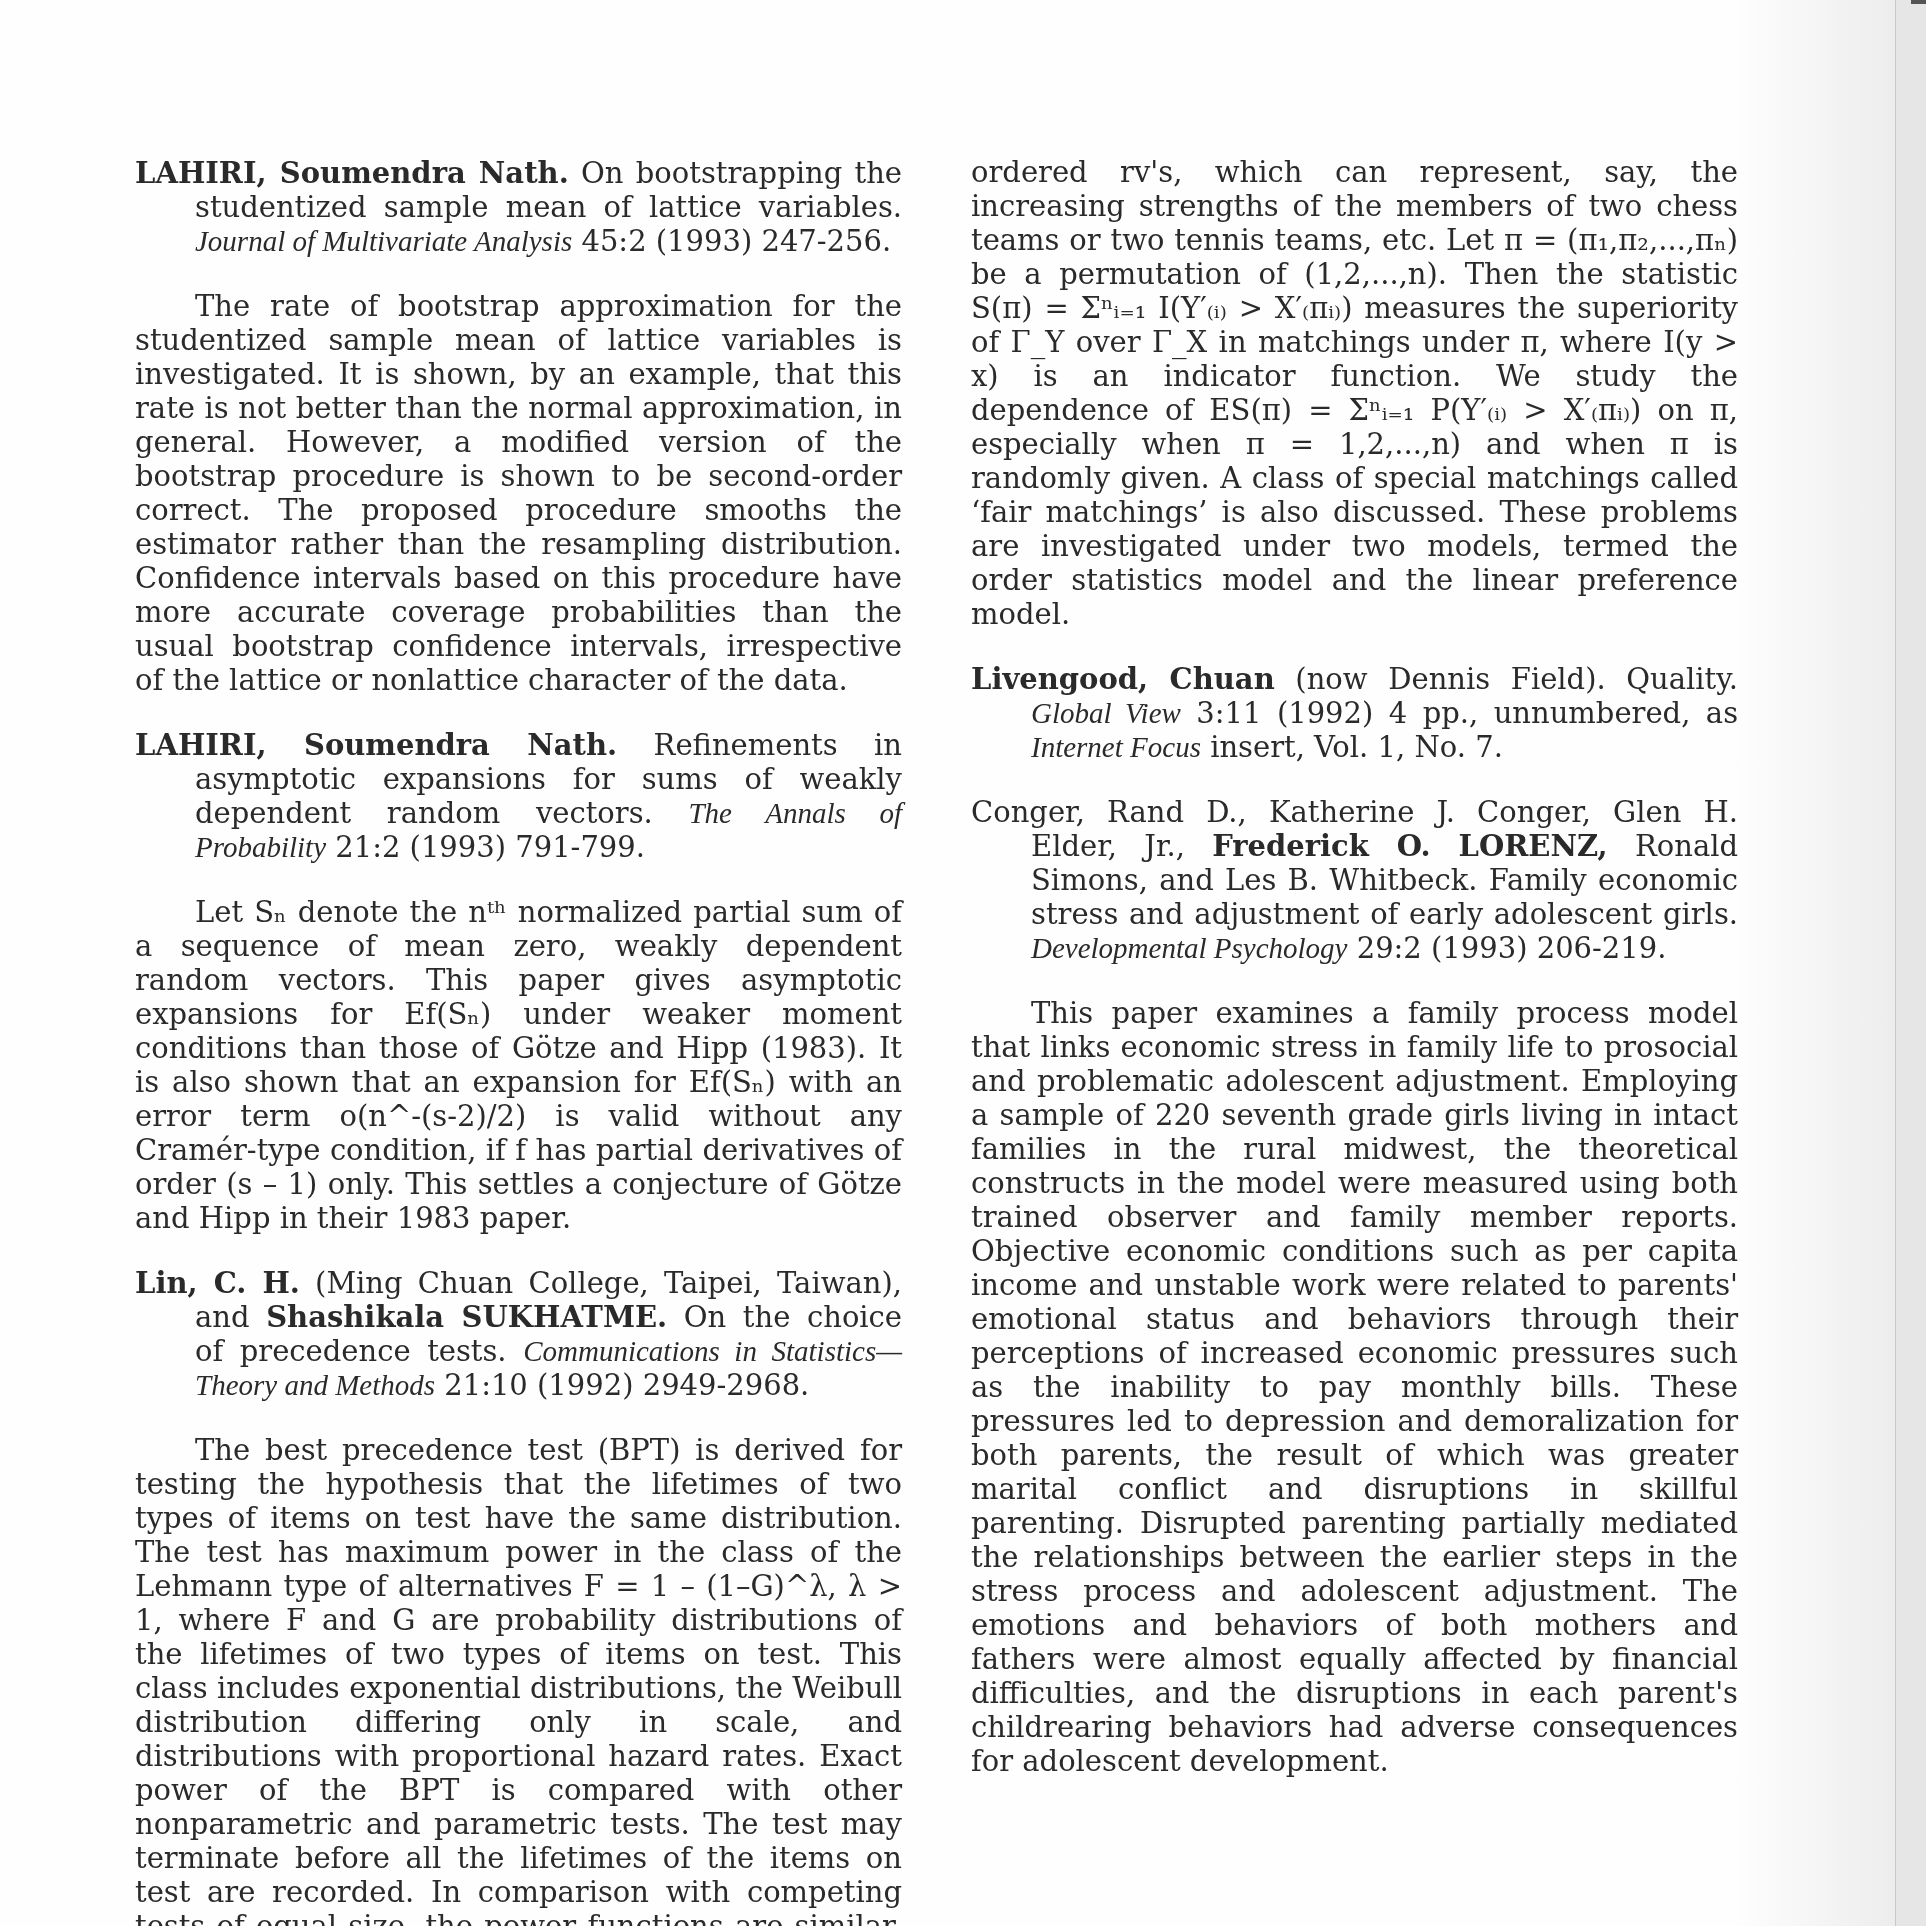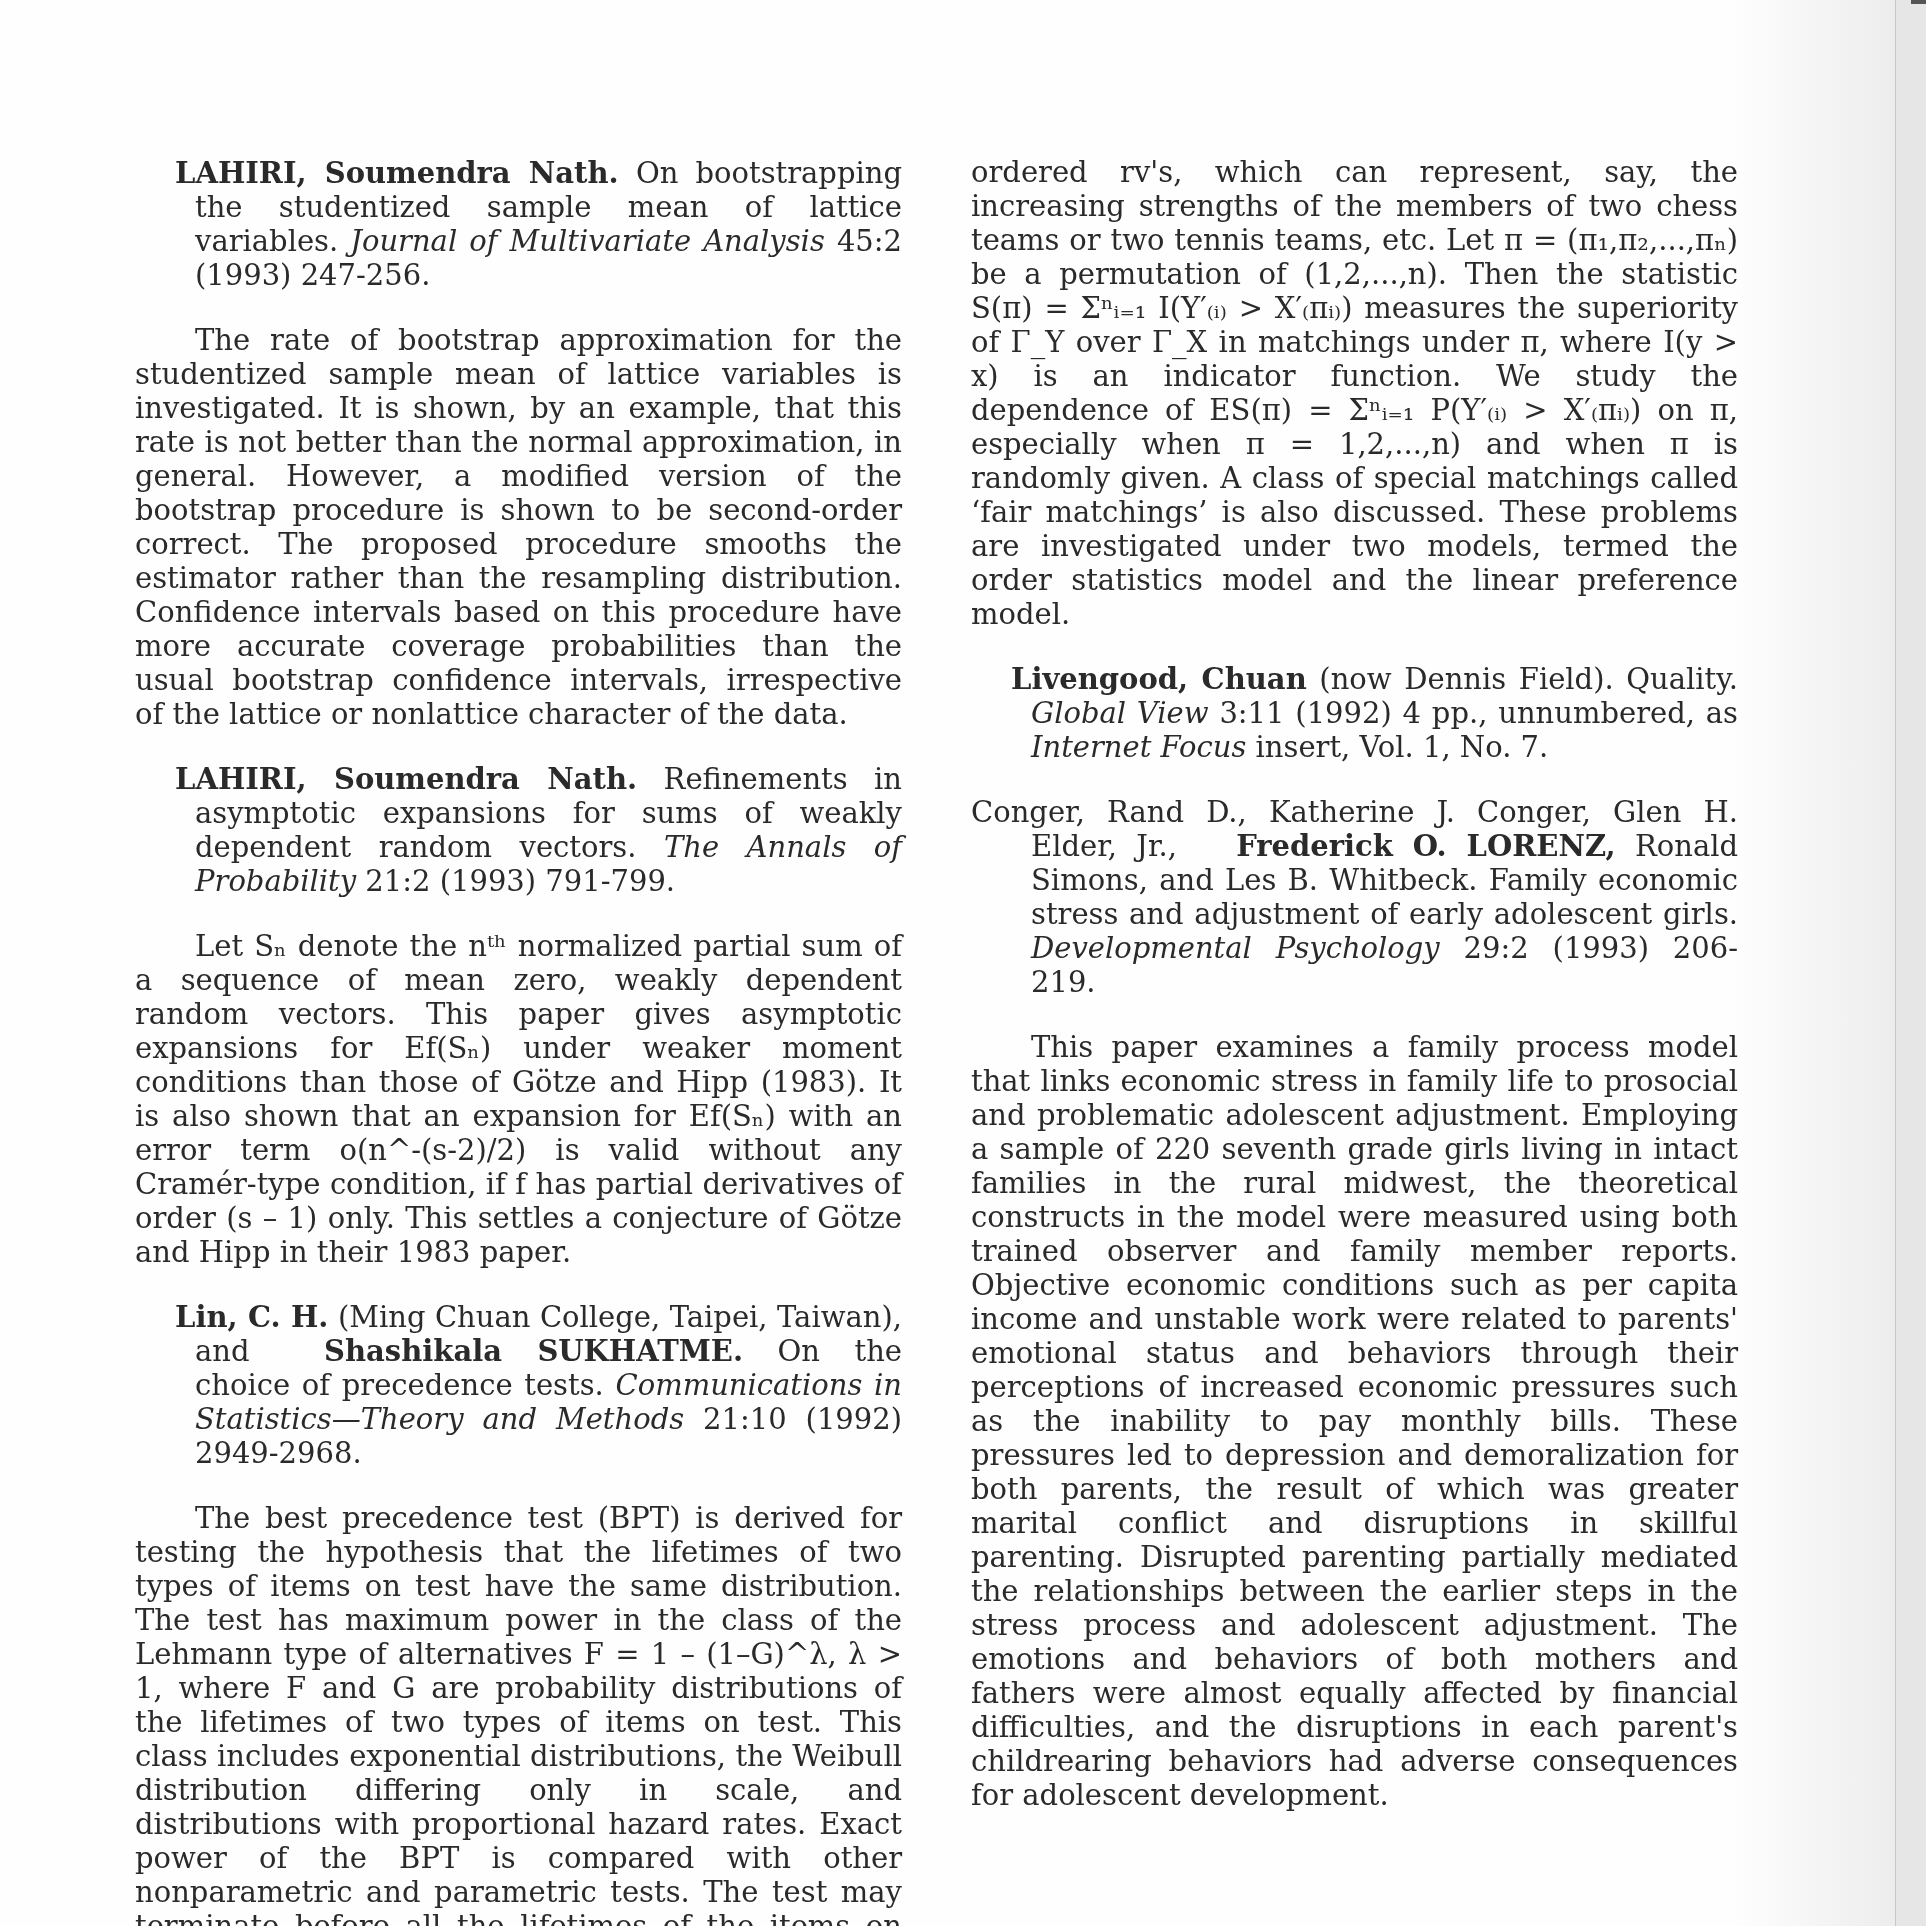--- a/index.html
+++ b/index.html
@@ -9,22 +9,22 @@
   .gutter-shade { position:absolute; left:1734px; top:0; width:162px; height:2527px;
          background:linear-gradient(to right, rgba(255,255,255,0) 0%, rgba(225,225,225,0.6) 100%); }
   .edge { position:absolute; left:1895px; top:0; width:69px; height:2527px; background:#e6e6e6;
          border-left:0.8px solid #c8c8c8; }
   .edge-top { position:absolute; left:1911px; top:0; width:54px; height:3.9px; background:#555; }
   .col { position:absolute; top:127px; width:767px; font-size:29px; line-height:34px; text-align:justify; }
   .col.left { left:135px; }
   .col.right { left:971px; }
   .cite { padding-left:60px; text-indent:-60px; margin-bottom:31px; }
   .abstract { text-indent:60px; margin-bottom:31px;margin-top:28px; }
-  .b { font-weight:bold;margin-left:40px; }
-  .i { font-style:italic; }
+  .b { font-weight:bold; }
+  .i { font-style:italic;font-family:Liberation Serif, serif; }
 </style>
 </head>
 <body>
 
 <div class="page"></div>
 <div class="gutter-shade"></div>
 <div class="edge"></div>
 <div class="edge-top"></div>
 
 <div class="col left">

